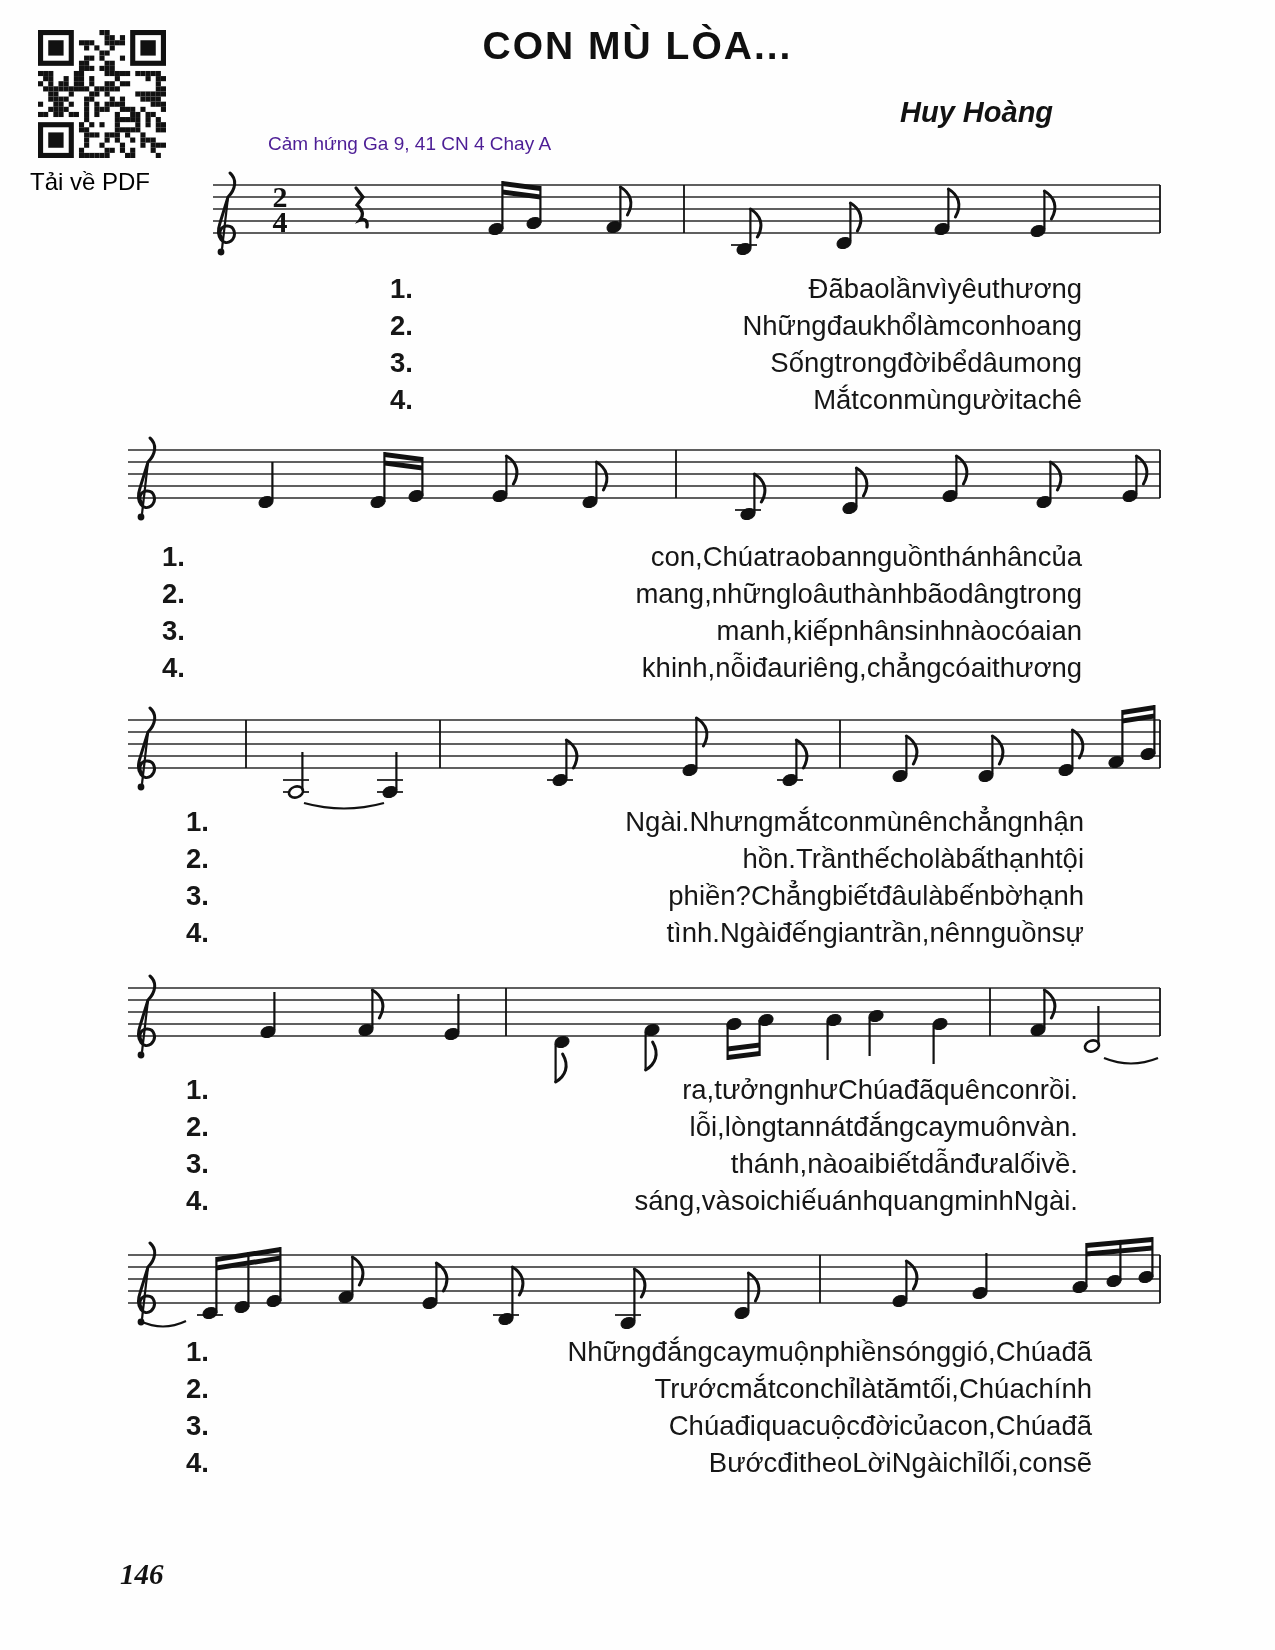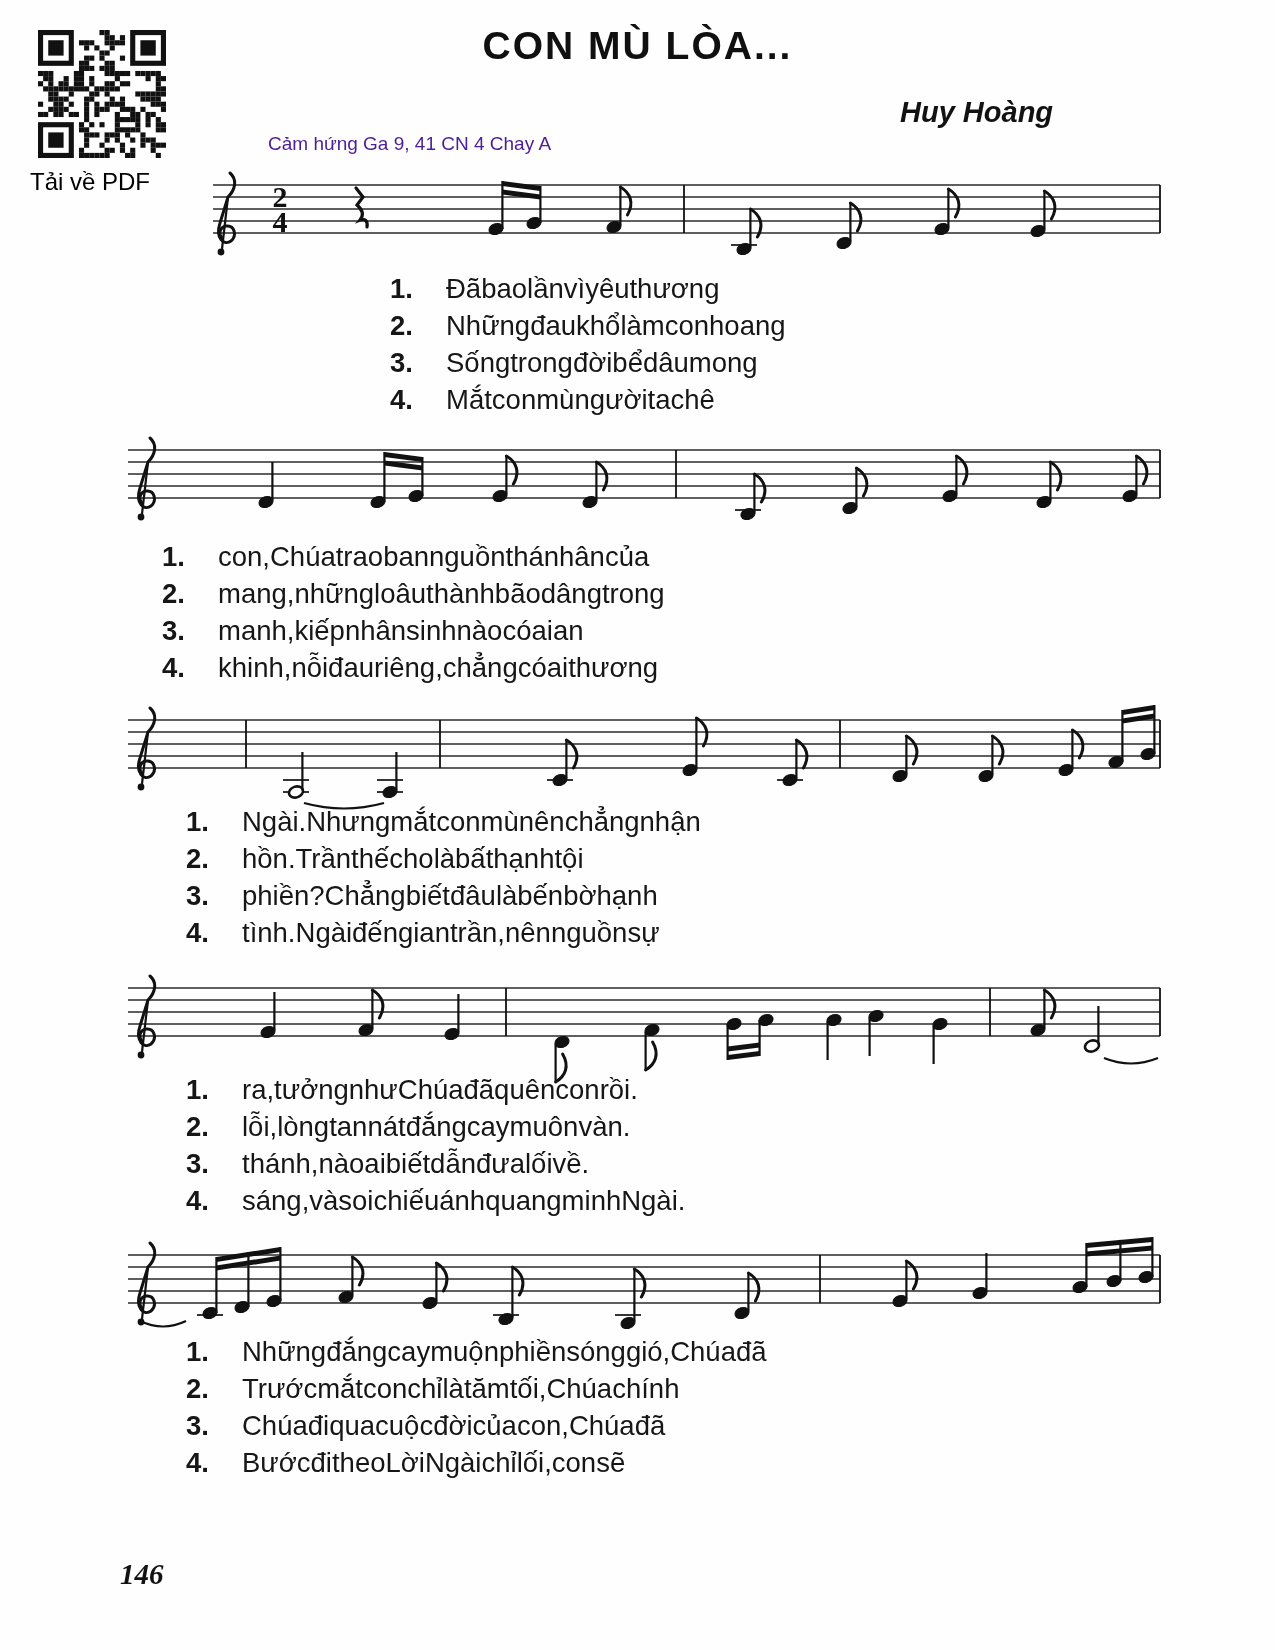--- a/index.html
+++ b/index.html
@@ -8,21 +8,21 @@
   .title{position:absolute;top:24px;left:0;width:100%;text-align:center;
          font-size:39px;font-weight:bold;letter-spacing:2px;color:#101010;}
   .composer{position:absolute;left:900px;top:96px;font-size:29px;font-weight:bold;font-style:italic;text-align:right;}
   .caption{position:absolute;left:268px;top:133px;font-size:19px;color:#4c1d95;}
   .qr{position:absolute;left:38px;top:30px;width:128px;height:128px;}
   .qr-label{position:absolute;left:30px;top:168px;font-size:24px;color:#000000;}
   .staff{position:absolute;left:128px;width:1035px;height:135px;}
   .lyrics{position:absolute;}
   .lyric-line{display:flex;font-size:27.5px;line-height:37px;color:#161616;}
   .lyric-num{font-weight:bold;width:56px;flex:none;}
-  .lyric-words{flex:1;display:flex;justify-content:flex-start;}
+  .lyric-words{flex:1;display:flex;justify-content:flex-end;}
   .lyric-words span{white-space:nowrap;}
   .pageno{position:absolute;left:120px;top:1558px;font-family:"Liberation Serif",serif;
           font-style:italic;font-weight:bold;font-size:29px;}
 </style>
 </head>
 <body>
 
 <div class="page">
 
   <svg id="qr" class="qr" viewBox="0 0 125 125">

